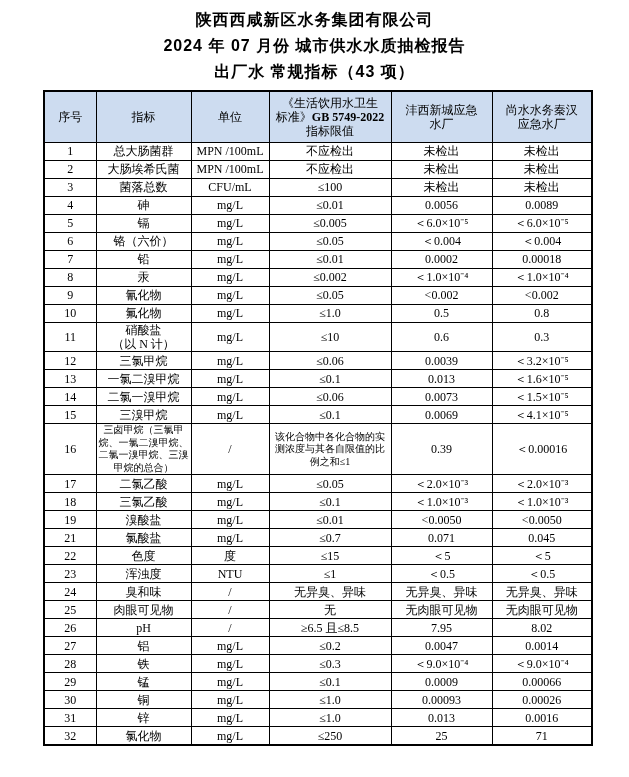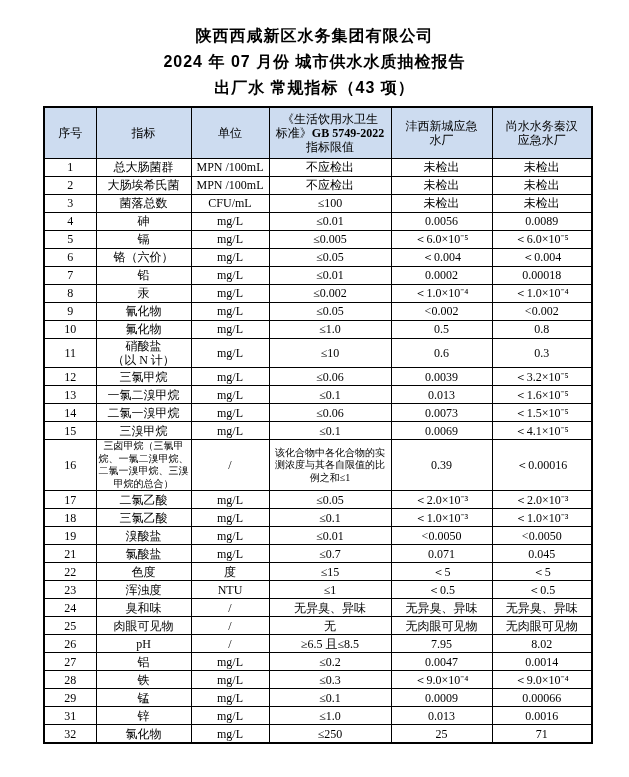--- a/index.html
+++ b/index.html
@@ -11,21 +11,21 @@
   }
   .page {
     position: relative;
     width: 629px;
     height: 777px;
     background: #ffffff;
     overflow: hidden;
   }
   .title-block {
     text-align: center;
-    padding-top: 23px;
+    padding-top: 7px;
   }
   .title-line {
     font-family: "Liberation Sans", sans-serif;
     font-weight: bold;
     font-size: 16px;
     line-height: 26px;
     letter-spacing: 1px;
   }
   table.report {
     border-collapse: collapse;
@@ -319,20 +319,28 @@
         </tr>
         <tr>
           <td>29</td>
           <td class="pre">锰</td>
           <td>mg/L</td>
           <td>≤0.1</td>
           <td>0.0009</td>
           <td>0.00066</td>
         </tr>
         <tr>
+          <td>30</td>
+          <td class="pre">铜</td>
+          <td>mg/L</td>
+          <td>≤1.0</td>
+          <td>0.00093</td>
+          <td>0.00026</td>
+        </tr>
+        <tr>
           <td>31</td>
           <td class="pre">锌</td>
           <td>mg/L</td>
           <td>≤1.0</td>
           <td>0.013</td>
           <td>0.0016</td>
         </tr>
         <tr>
           <td>32</td>
           <td class="pre">氯化物</td>

